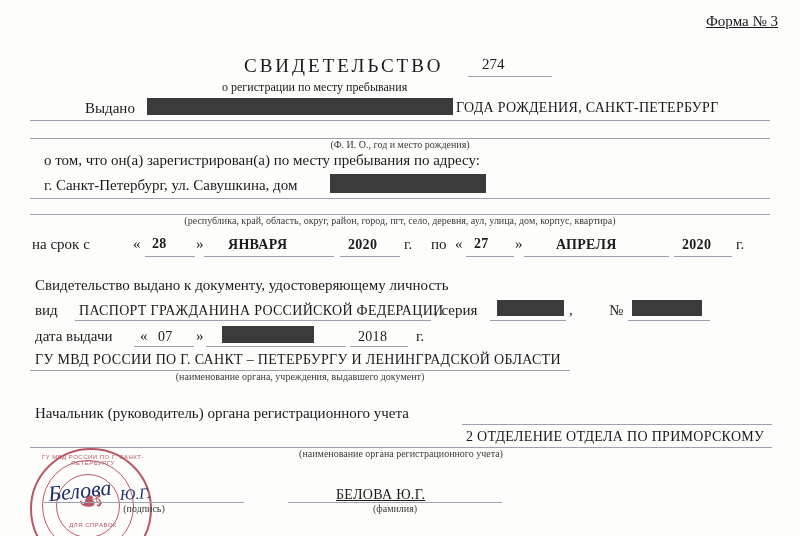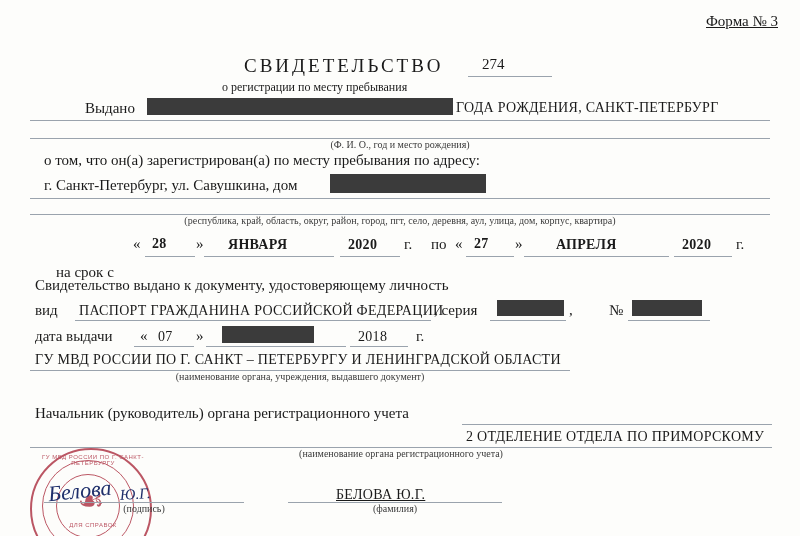--- a/index.html
+++ b/index.html
@@ -141,21 +141,21 @@
 
   <div class="abs lbl" style="left:44px; top:152px;">о том, что он(а) зарегистрирован(а) по месту пребывания по адресу:</div>
 
   <div class="abs lbl" style="left:44px; top:177px;">г. Санкт-Петербург, ул. Савушкина, дом</div>
   <div class="abs redact" style="left:330px; top:174px; width:156px; height:19px;"></div>
   <div class="abs rule" style="left:30px; top:198px; width:740px;"></div>
 
   <div class="abs rule" style="left:30px; top:214px; width:740px;"></div>
   <div class="abs tiny" style="left:30px; top:215px; width:740px;">(республика, край, область, округ, район, город, пгт, село, деревня, аул, улица, дом, корпус, квартира)</div>
 
-  <div class="abs lbl" style="left:56px; top:236px;margin-top:28px;">на срок с</div>
+  <div class="abs lbl" style="left:32px; top:236px;">на срок с</div>
   <div class="abs quote" style="left:133px; top:236px;">«</div>
   <div class="abs value-caps" style="left:152px; top:236px; font-weight:bold;">28</div>
   <div class="abs quote" style="left:196px; top:236px;">»</div>
   <div class="abs value-caps" style="left:228px; top:237px; font-weight:bold;">ЯНВАРЯ</div>
   <div class="abs value-caps" style="left:348px; top:237px; font-weight:bold;">2020</div>
   <div class="abs lbl" style="left:404px; top:236px;">г.</div>
   <div class="abs lbl" style="left:431px; top:236px;">по</div>
   <div class="abs quote" style="left:455px; top:236px;">«</div>
   <div class="abs value-caps" style="left:474px; top:236px; font-weight:bold;">27</div>
   <div class="abs quote" style="left:515px; top:236px;">»</div>

